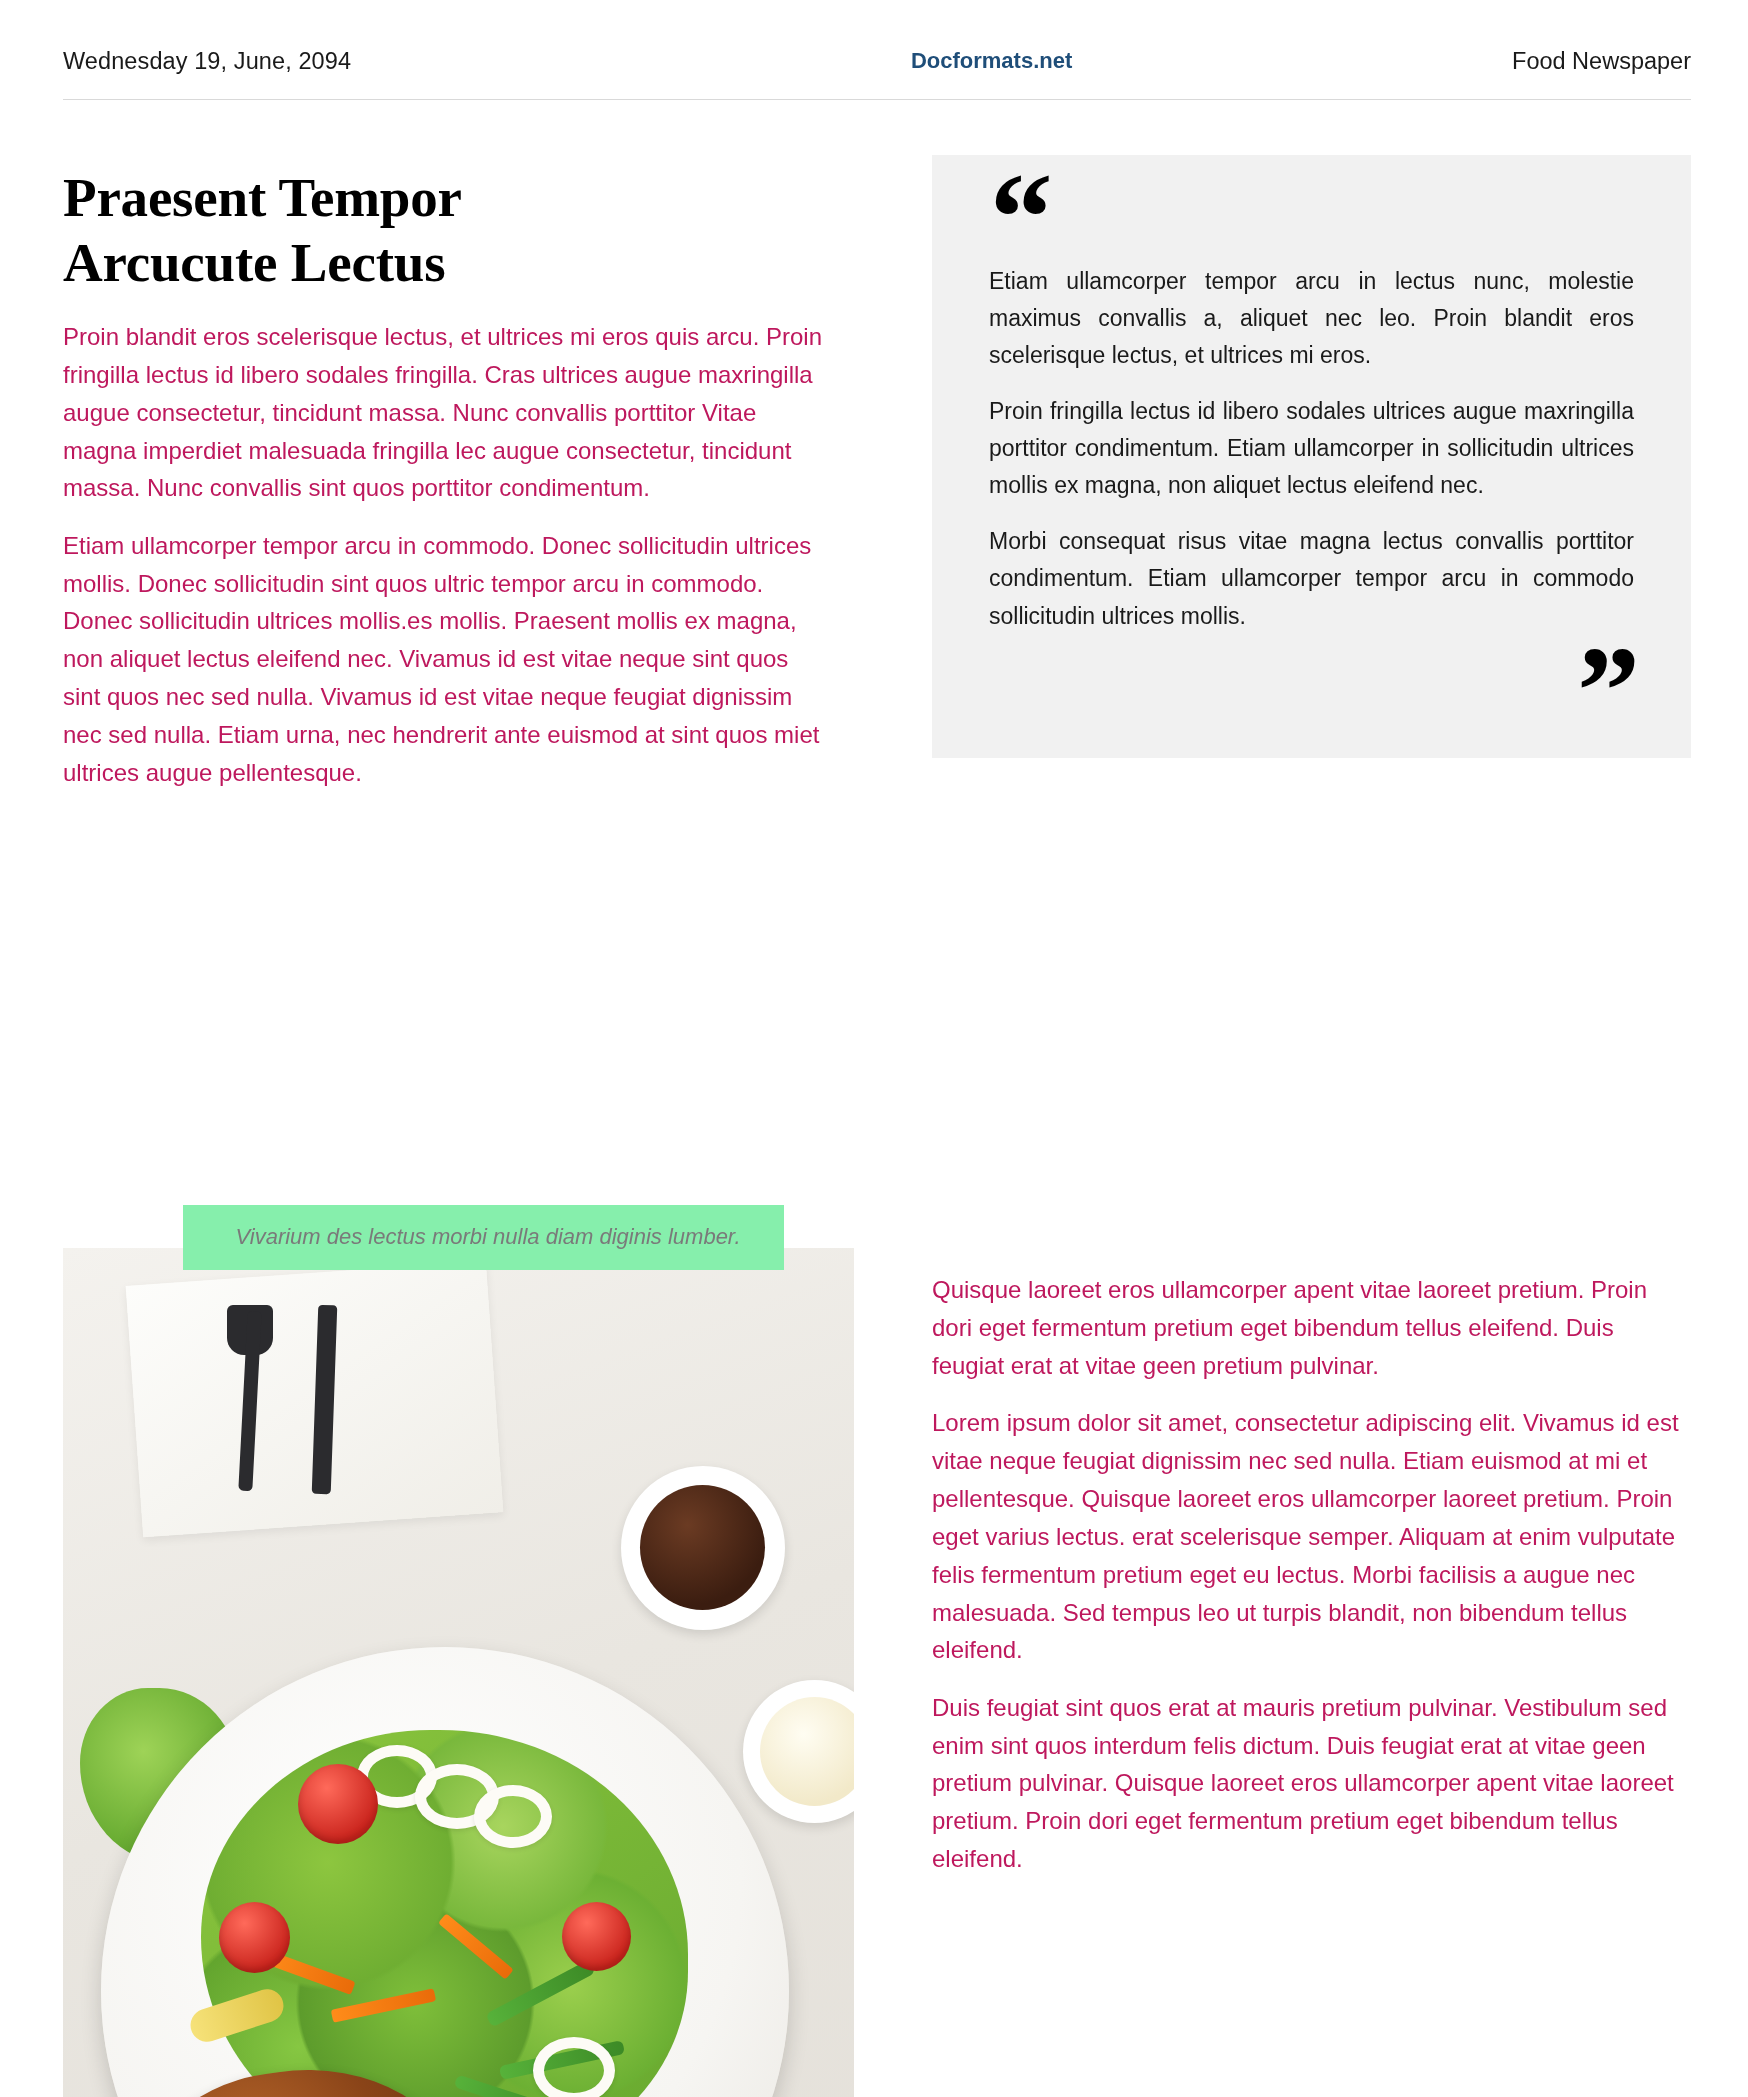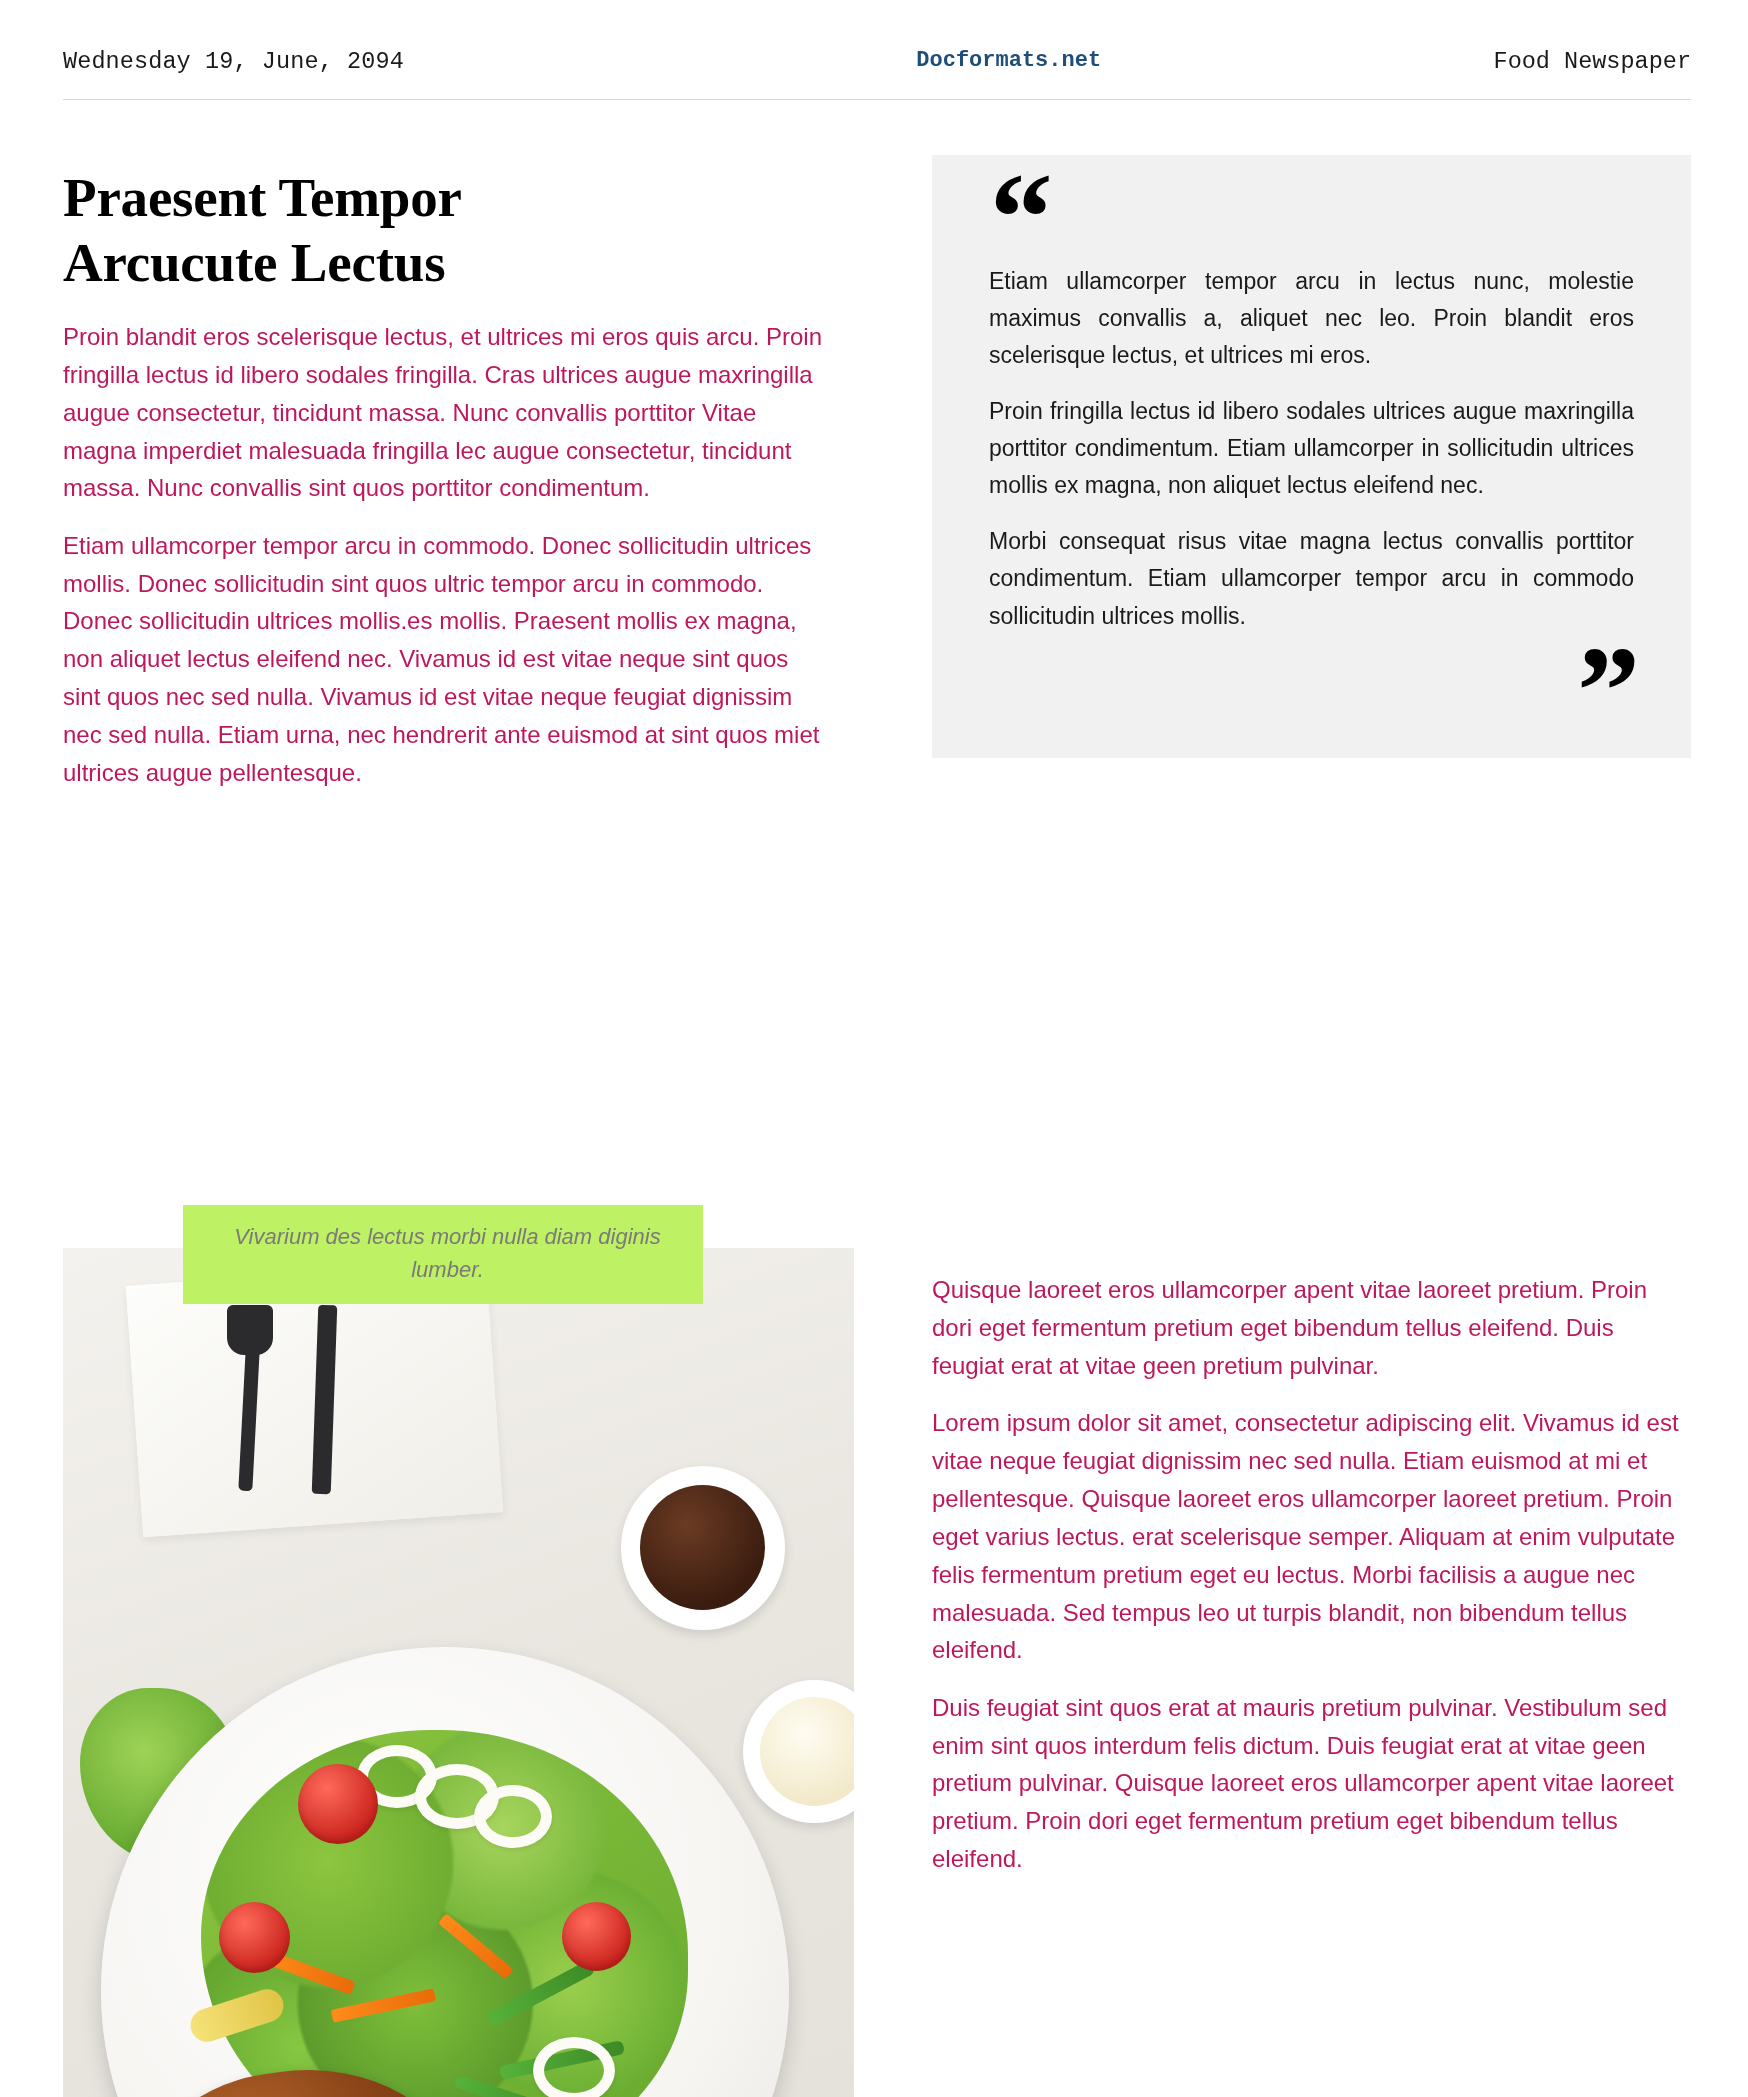--- a/index.html
+++ b/index.html
@@ -31,21 +31,20 @@
     position: absolute;
     left: 63px;
     top: 50px;
     width: 1628px;
     height: 50px;
     display: flex;
     align-items: flex-start;
     justify-content: space-between;
     border-bottom: 1.3px solid #d9d9d9;
     padding-bottom: 7.6px;
-    font-family: Liberation Mono, monospace;
   }
   .masthead-date {
     font-size: 23.5px;
     line-height: 1.0;
     color: #1a1a1a;
     letter-spacing: 0.1px;
     white-space: nowrap;
   }
   .masthead-brand {
     font-size: 22px;
@@ -275,22 +274,22 @@
     left: 17px; top: 440px;
     width: 159px; height: 176px;
     border-radius: 46% 54% 38% 62%;
     background: radial-gradient(circle at 40% 36%, #9ed357, #63a82e 72%);
   }
 
   .caption-box {
     position: absolute;
     left: 120px;
     top: -43px;
-    width: 520px;
-    background: #bef264;
+    width: 601px;
+    background: #86efac;
     padding: 15px 20px 17px 29px;
     z-index: 5;
   }
   .caption-text {
     font-size: 22px;
     line-height: 1.52;
     font-style: italic;
     color: #7a7a7a;
     text-align: center;
   }

